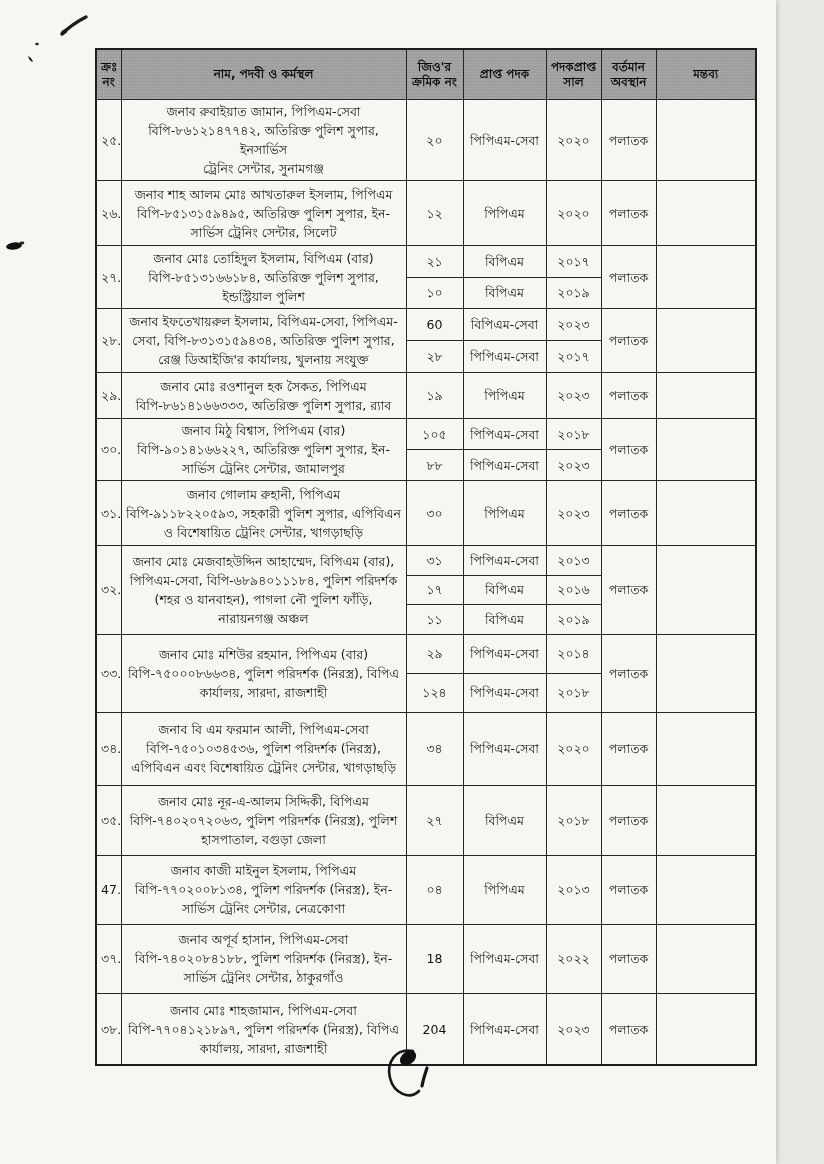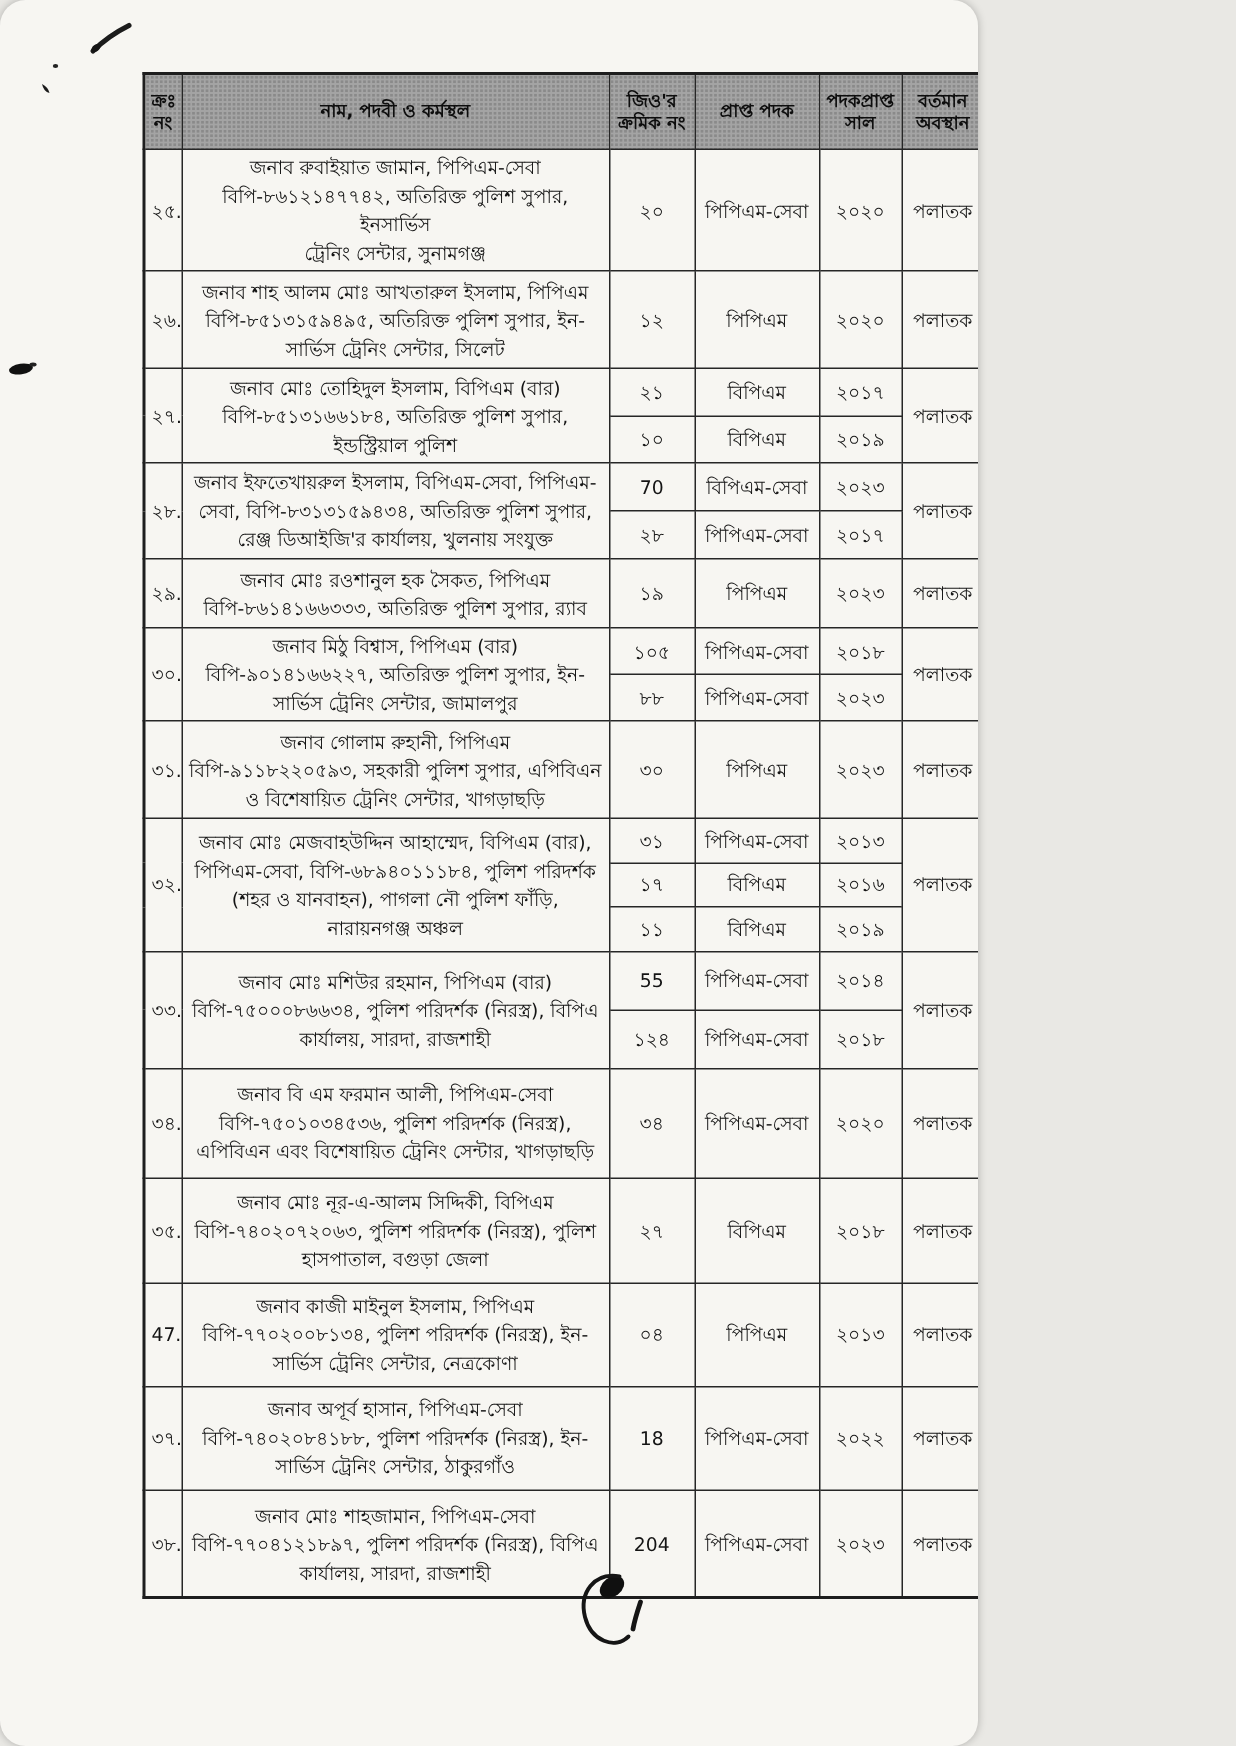--- a/index.html
+++ b/index.html
@@ -2,25 +2,24 @@
 <html><head>
 <meta charset="utf-8">
 <style>
   html,body{margin:0;padding:0;}
   body{
     font-family:"DejaVu Sans","Liberation Sans",sans-serif;
     background:#e9e8e4;
   }
   .page{
     position:relative;
-    width:652px;height:1164px;
+    width:776px;height:1164px;
     background:#f7f6f2;
     overflow:hidden;
     box-shadow:0 0 6px rgba(0,0,0,.25);
-    border-radius:17px;
   }
   .doc-table{
     position:absolute;left:95px;top:48px;
     width:660px;
     border-collapse:collapse;
     table-layout:fixed;
     border:2px solid #1e1e1e;
     color:#141414;
   }
   .doc-table th,.doc-table td{
@@ -115,21 +114,21 @@
         <tr style="height: 31.5px;">
           <td class="gio-cell">১০</td>
           <td class="medal-cell">বিপিএম</td>
           <td class="year-cell">২০১৯</td>
         </tr>
         <tr style="height: 32px;">
           <td class="serial-cell" rowspan="2">২৮.</td>
           <td class="name-cell" rowspan="2">জনাব ইফতেখায়রুল ইসলাম, বিপিএম-সেবা, পিপিএম-
 সেবা, বিপি-৮৩১৩১৫৯৪৩৪, অতিরিক্ত পুলিশ সুপার,
 রেঞ্জ ডিআইজি'র কার্যালয়, খুলনায় সংযুক্ত</td>
-          <td class="gio-cell">70</td>
+          <td class="gio-cell">60</td>
           <td class="medal-cell">বিপিএম-সেবা</td>
           <td class="year-cell">২০২৩</td>
           <td class="status-cell" rowspan="2">পলাতক</td>
           <td class="remark-cell" rowspan="2"></td>
         </tr>
         <tr style="height: 32px;">
           <td class="gio-cell">২৮</td>
           <td class="medal-cell">পিপিএম-সেবা</td>
           <td class="year-cell">২০১৭</td>
         </tr>
@@ -190,21 +189,21 @@
         <tr style="height: 29.6667px;">
           <td class="gio-cell">১১</td>
           <td class="medal-cell">বিপিএম</td>
           <td class="year-cell">২০১৯</td>
         </tr>
         <tr style="height: 39px;">
           <td class="serial-cell" rowspan="2">৩৩.</td>
           <td class="name-cell" rowspan="2">জনাব মোঃ মশিউর রহমান, পিপিএম (বার)
 বিপি-৭৫০০০৮৬৬৩৪, পুলিশ পরিদর্শক (নিরস্ত্র), বিপিএ
 কার্যালয়, সারদা, রাজশাহী</td>
-          <td class="gio-cell">55</td>
+          <td class="gio-cell">২৯</td>
           <td class="medal-cell">পিপিএম-সেবা</td>
           <td class="year-cell">২০১৪</td>
           <td class="status-cell" rowspan="2">পলাতক</td>
           <td class="remark-cell" rowspan="2"></td>
         </tr>
         <tr style="height: 39px;">
           <td class="gio-cell">১২৪</td>
           <td class="medal-cell">পিপিএম-সেবা</td>
           <td class="year-cell">২০১৮</td>
         </tr>

